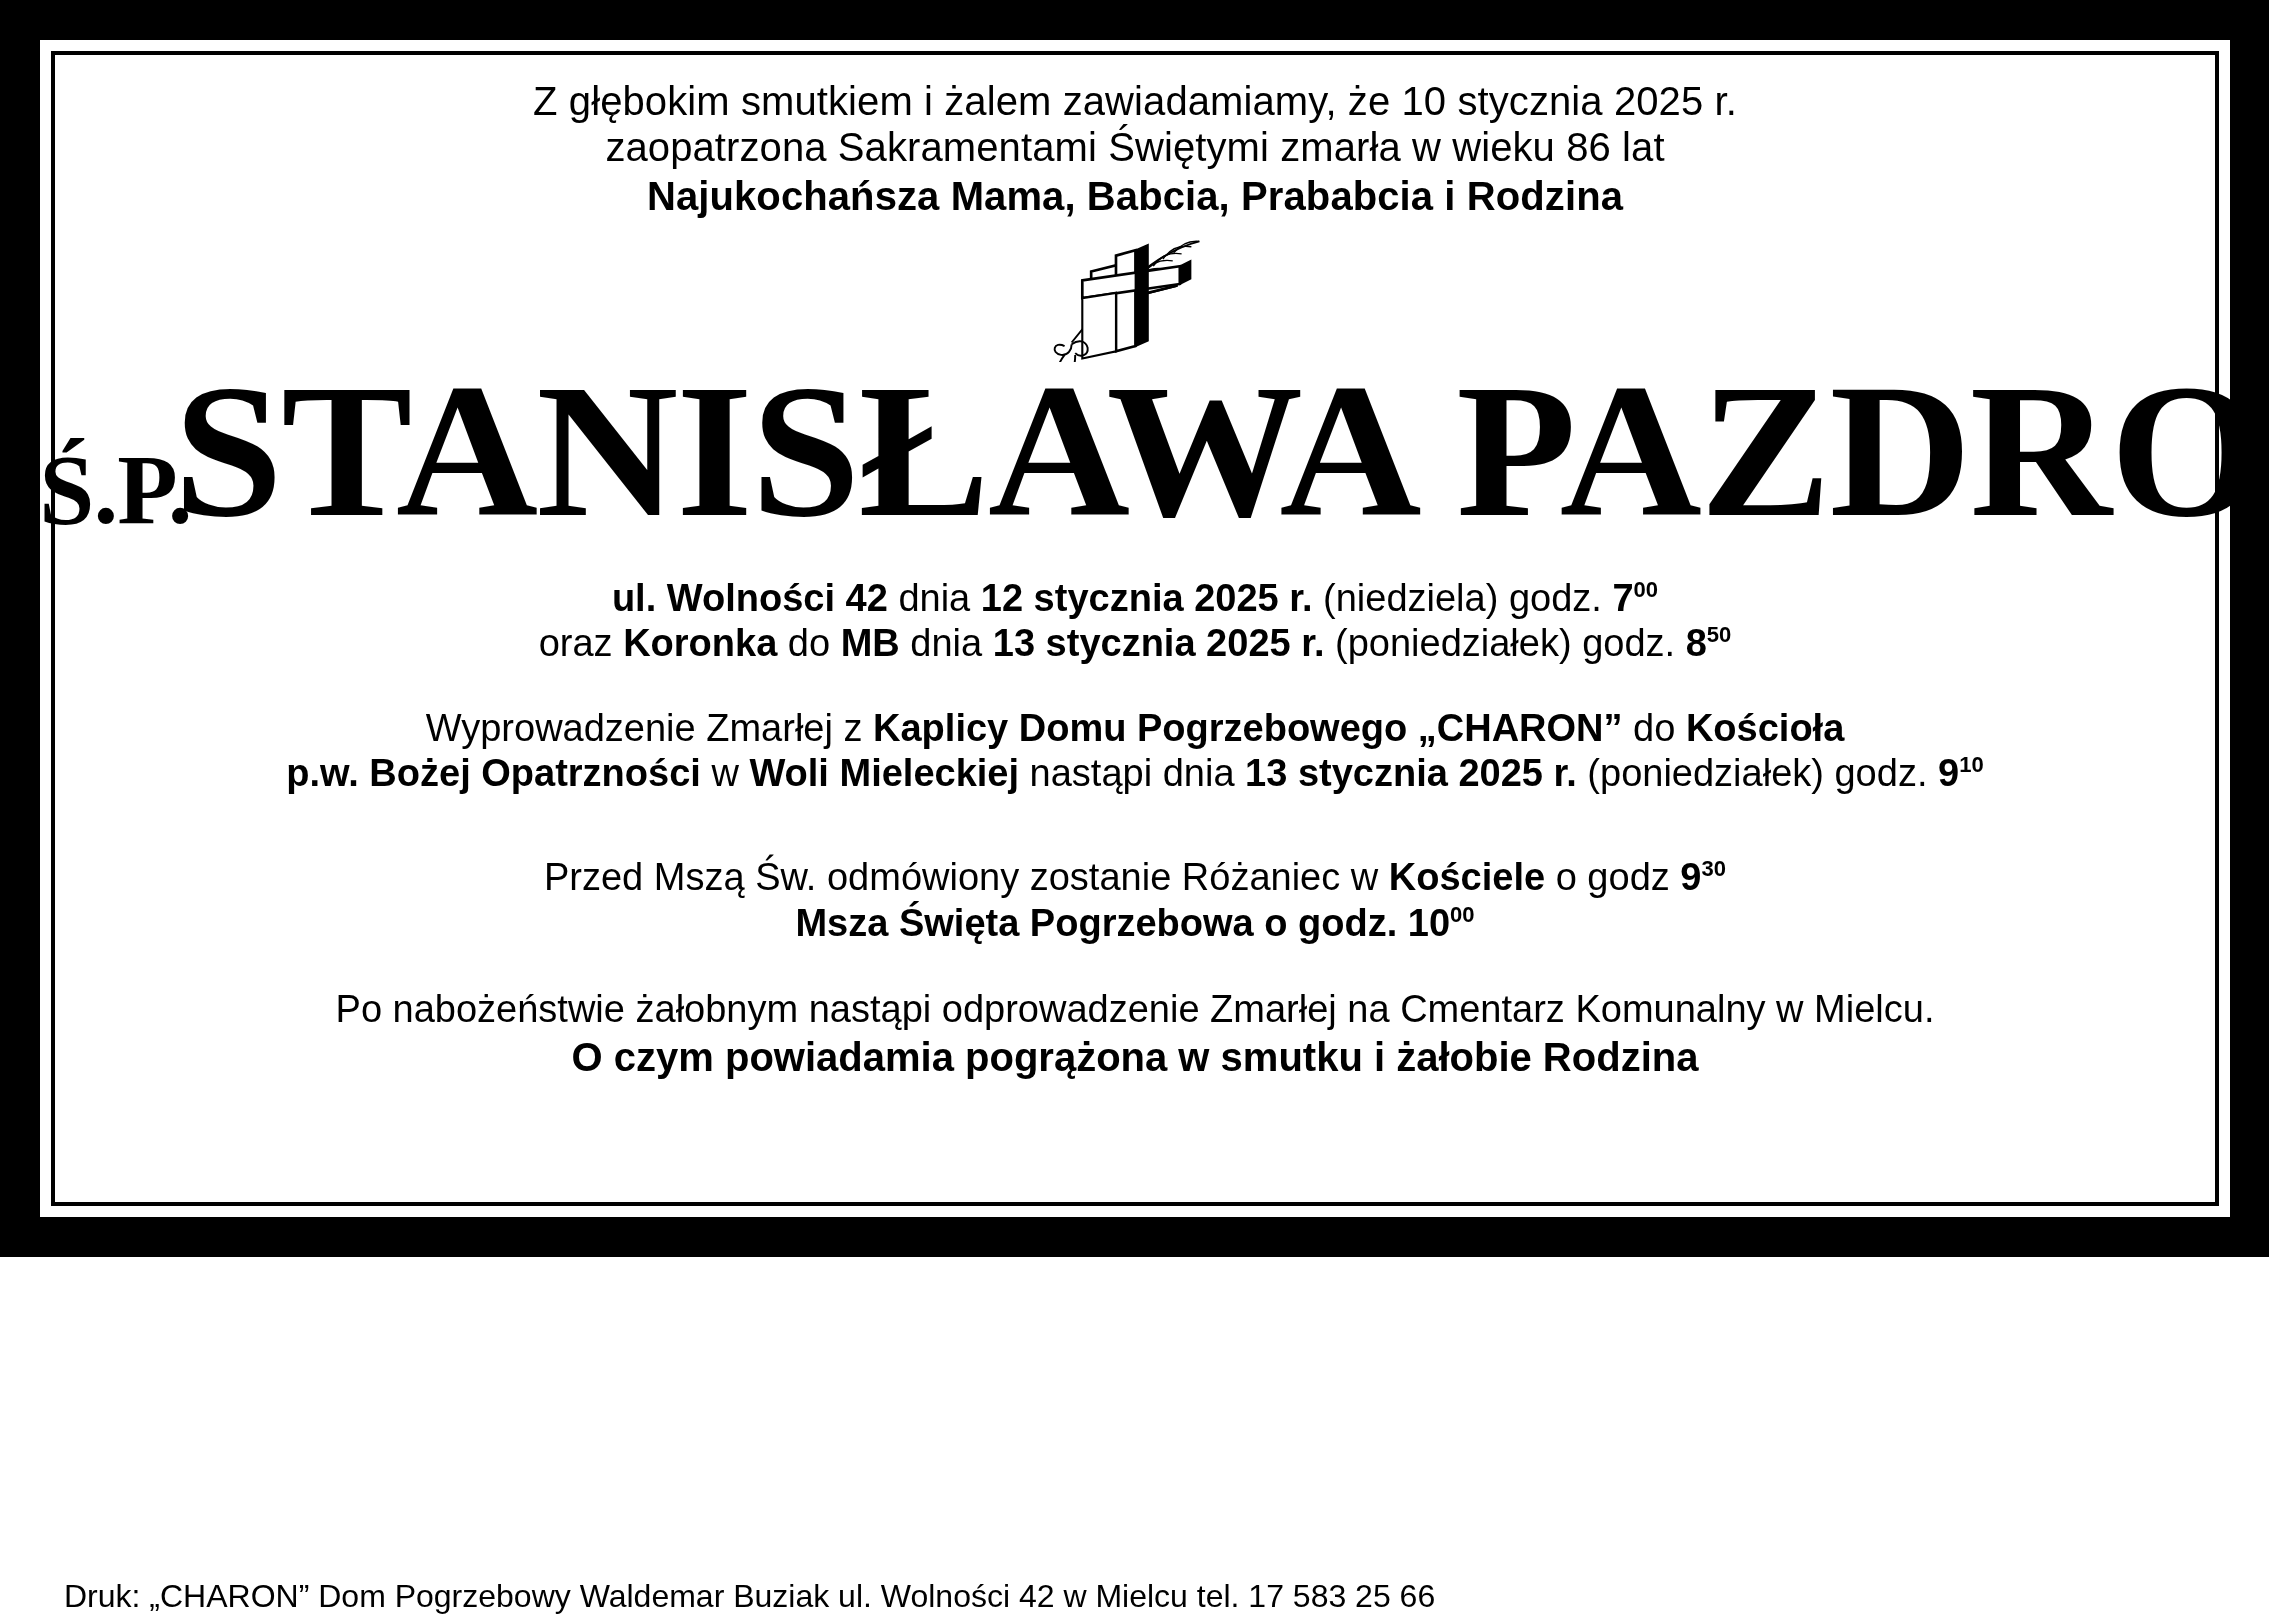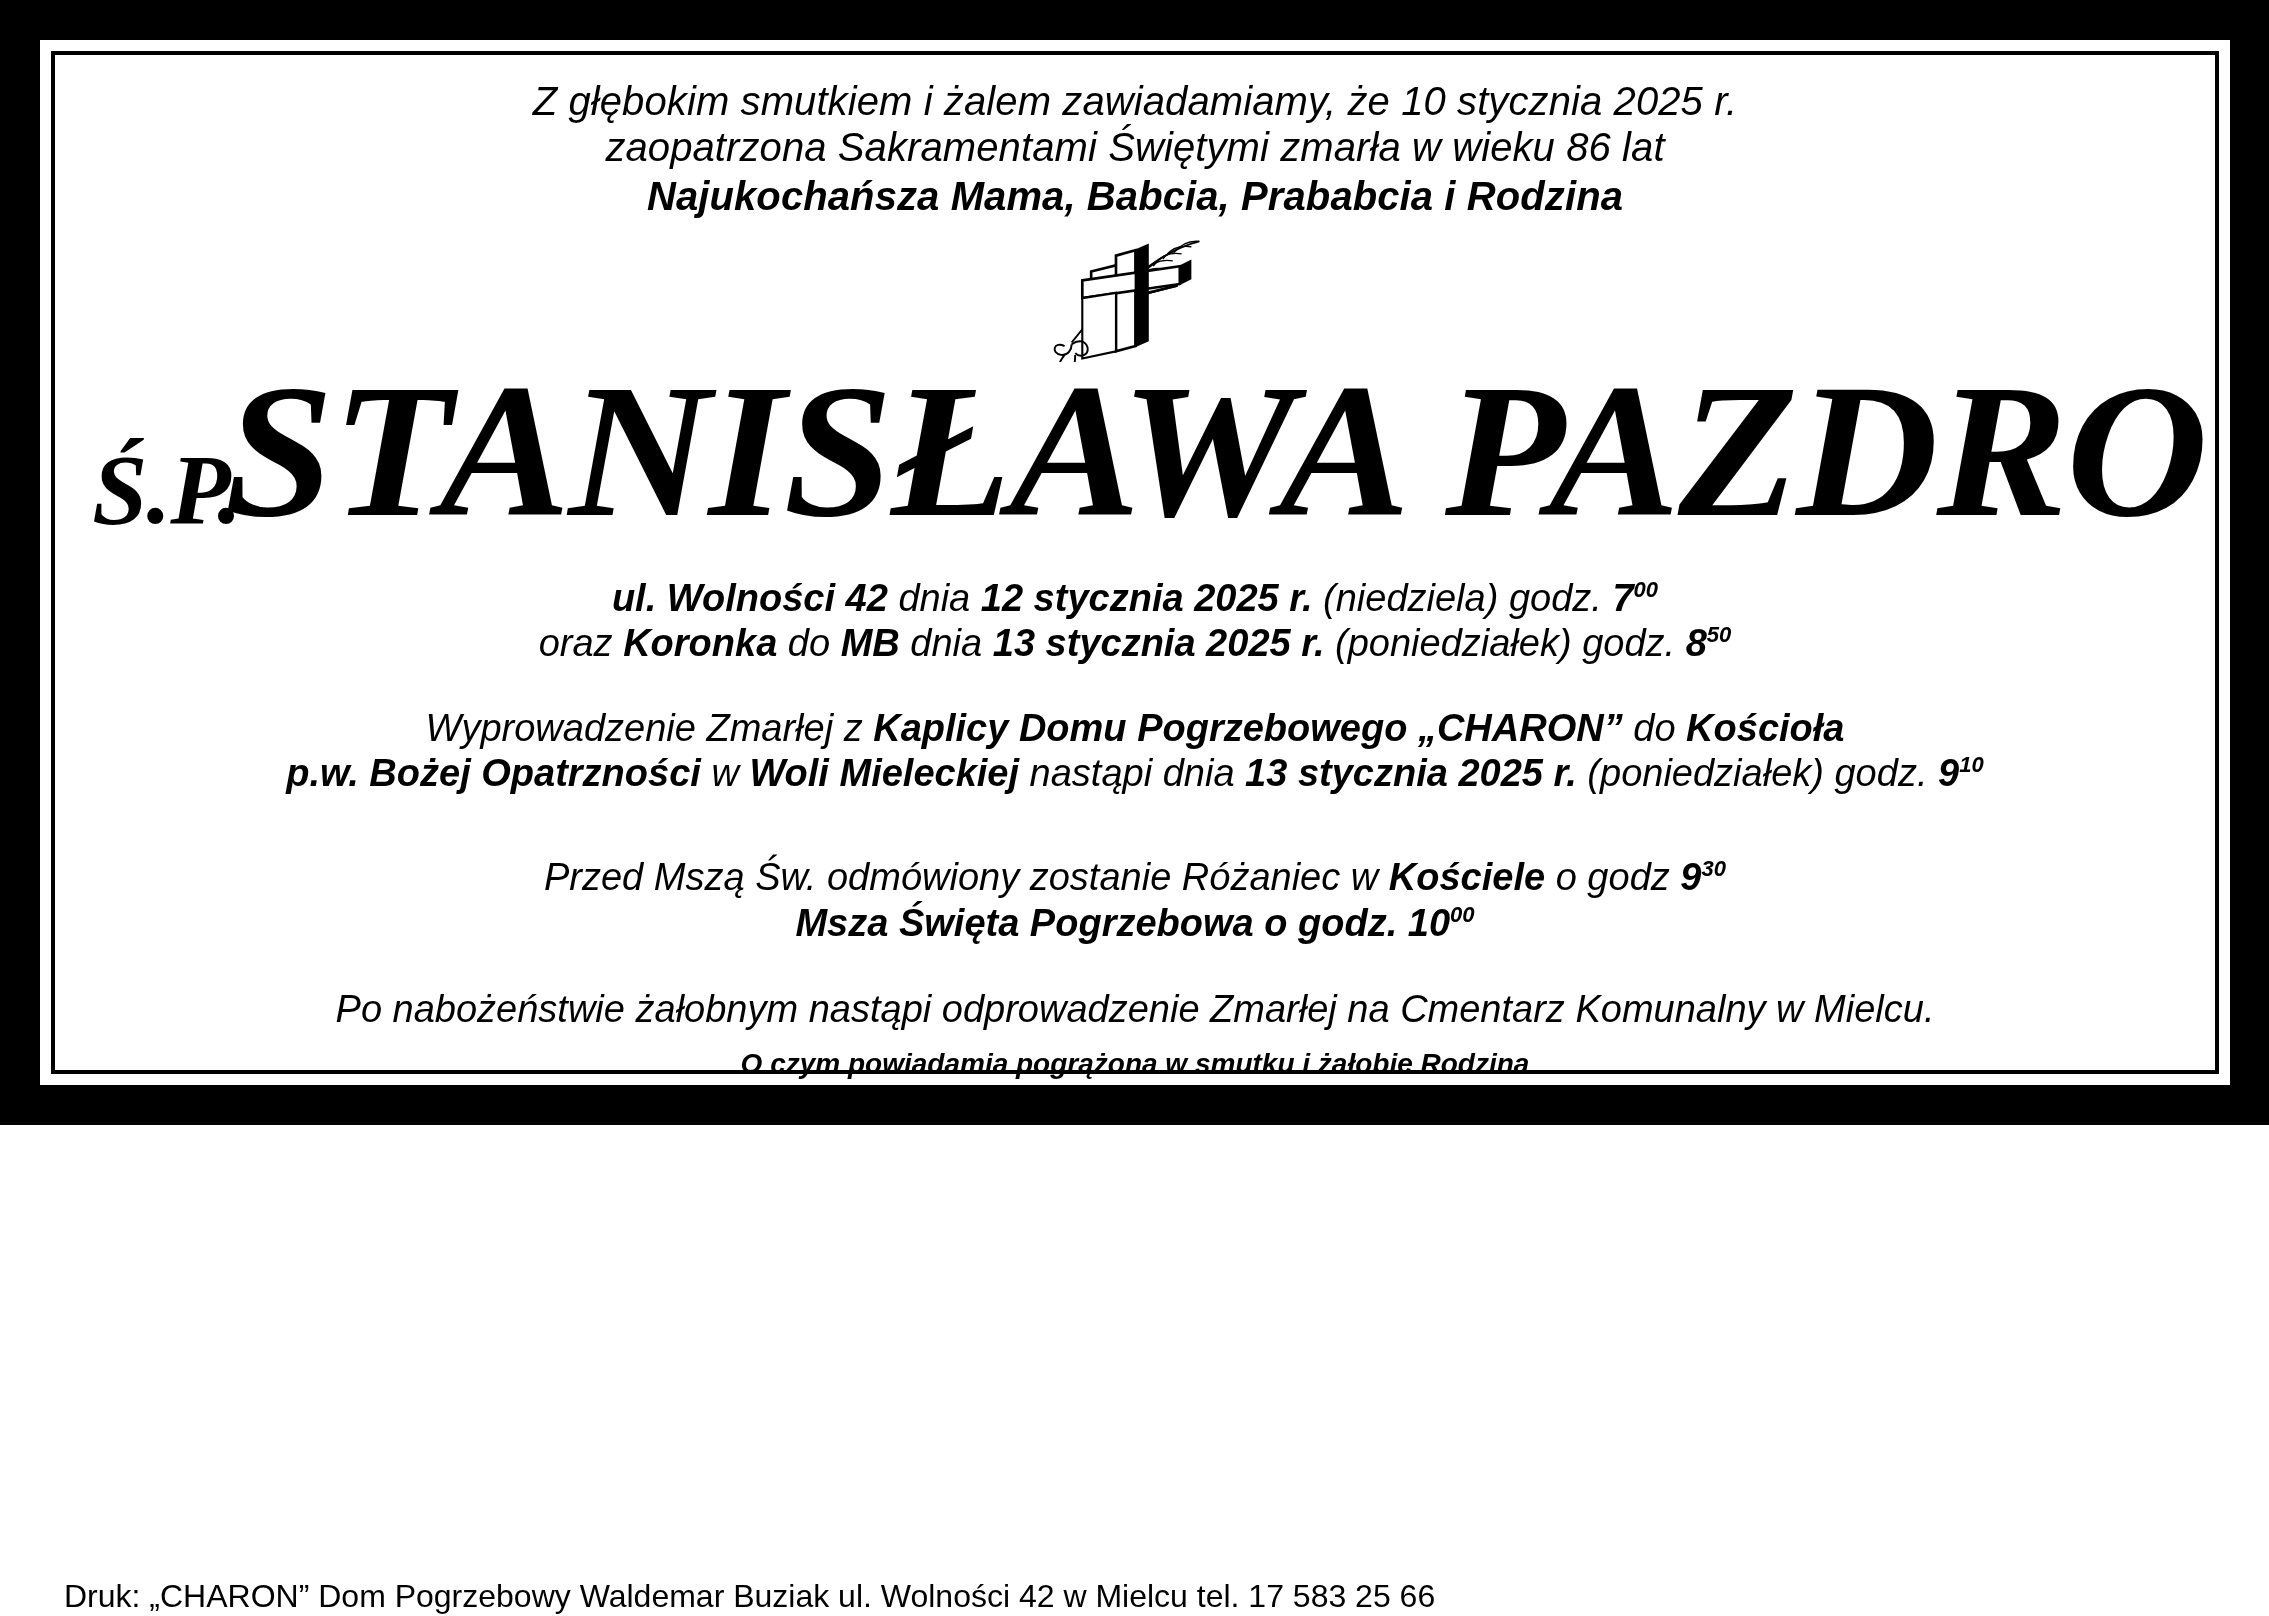--- a/index.html
+++ b/index.html
@@ -22,24 +22,23 @@
     background: #ffffff;
     box-sizing: border-box;
   }
 
   
   .outer-border {
     position: absolute;
     left: 0;
     top: 0;
     width: 2270px;
-    height: 1125px;
+    height: 1257px;
     background: #000000;
     box-sizing: border-box;
-    font-style: italic;
   }
 
   
   .gap-white {
     position: absolute;
     left: 40px;
     top: 40px;
     right: 40px;
     bottom: 40px;
     background: #ffffff;
@@ -137,21 +136,21 @@
     font-size: 0.58em;
     vertical-align: super;
     line-height: 0;
     font-weight: bold;
   }
   .block-rosary { margin-top: 30px; }
   .block-procession { margin-top: 39px; }
   .block-mass { margin-top: 58px; }
   .block-final { margin-top: 41px; }
   .final-line1 { font-size: 38px; }
-  .final-line2 { font-weight: bold; font-size: 28px; margin-top: 14px; }
+  .final-line2 { font-weight: bold; font-size: 40px; }
 
   
   .footer {
     position: absolute;
     left: 0;
     top: 1573px;
     width: 2270px;
     height: 43px;
     background: #ffffff;
     box-sizing: border-box;

